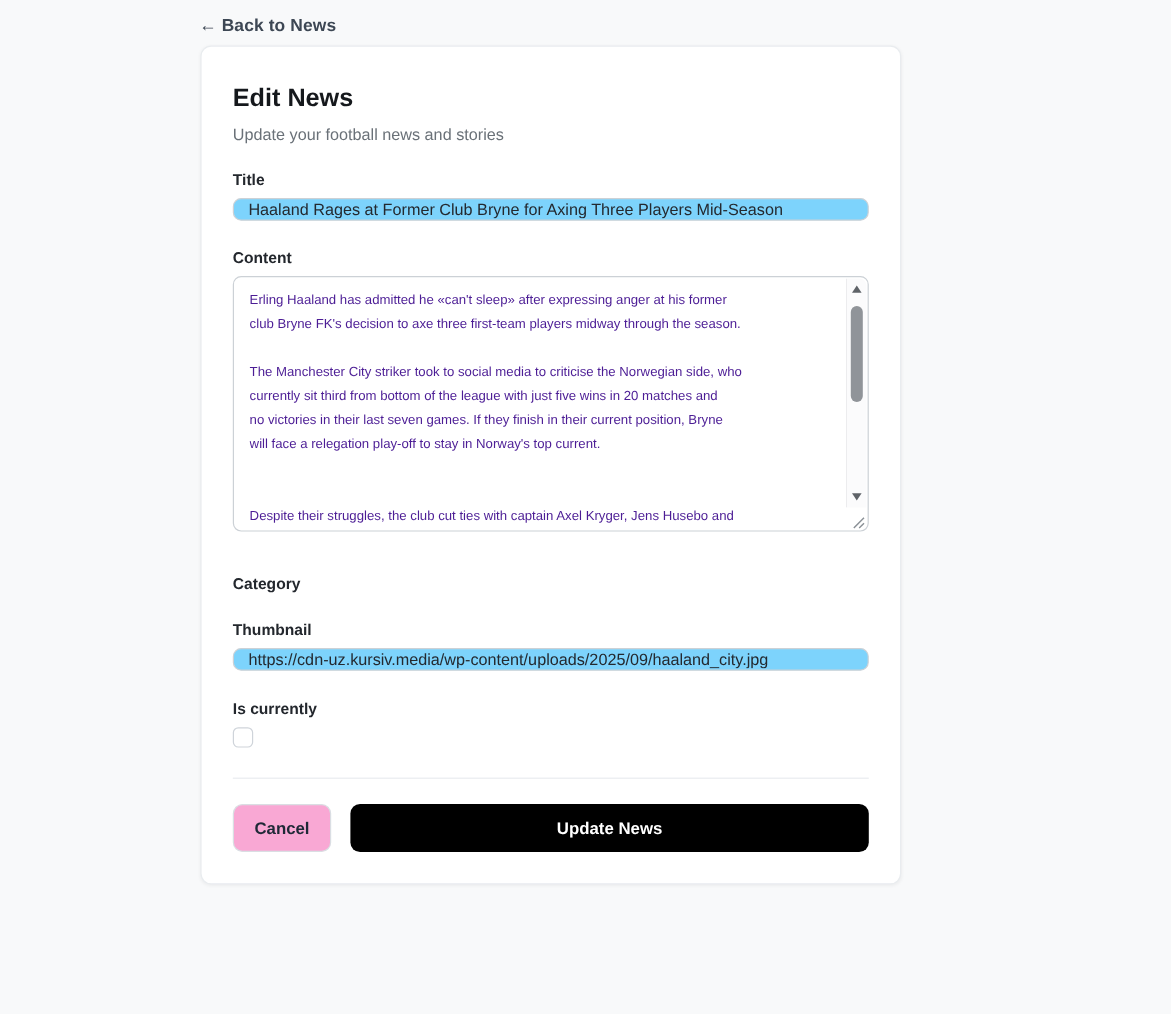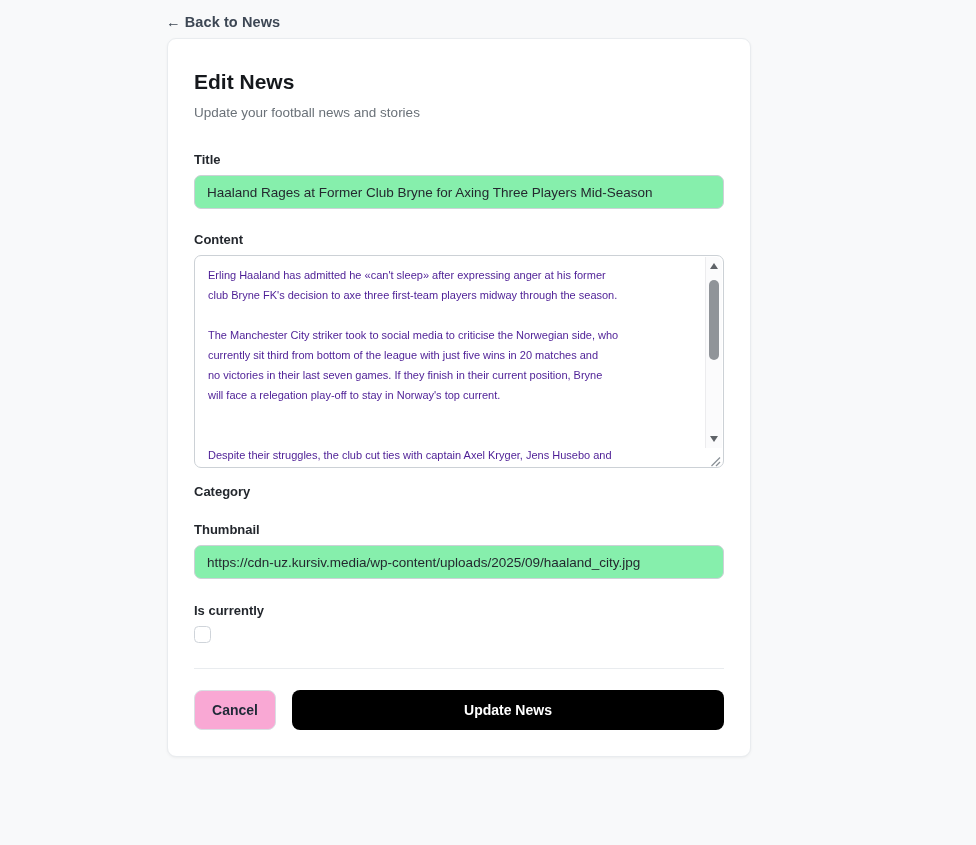--- a/index.html
+++ b/index.html
@@ -27,38 +27,38 @@
     box-shadow:0 1px 3px rgba(0,0,0,0.05);
     padding:30px 26px 26px 26px;
   }
 
   .card-title {
     font-size:21px; font-weight:700; color:#15181c;
     line-height:26px; margin-bottom:9px;
   }
   .card-subtitle {
     font-size:13.5px; color:#6a7178; line-height:18px;
-    margin-bottom:30px;
+    margin-bottom:20px;
   }
 
   .field-label {
     display:block; font-size:13px; font-weight:700; color:#23272d;
     line-height:16px; margin-bottom:7px;
   }
 
   .text-input {
-    display:block; width:100%; height:34px;
+    display:block; width:100%; height:19px;
     border:1px solid #ccd1d6; border-radius:7px;
     padding:0 12px; font-family:"Liberation Sans", sans-serif;
-    font-size:13.5px; color:#24292f; background:#86efac;
+    font-size:13.5px; color:#24292f; background:#7dd3fc;
     outline:none;
   }
 
   .field { margin-bottom:23px; }
-  .field-content { margin-bottom:16px; }
+  .field-content { margin-bottom:36px; }
   .field-category { margin-bottom:22px; }
   .field-thumbnail { margin-bottom:24px; }
 
   
   .fake-textarea {
     position:relative; width:100%; height:213px;
     border:1px solid #ccd1d6; border-radius:7px;
     background:#fff; overflow:hidden; cursor:text;
   }
   .ta-text {

